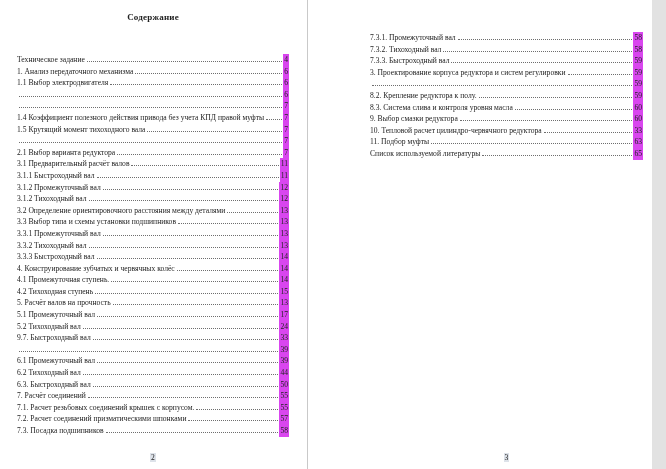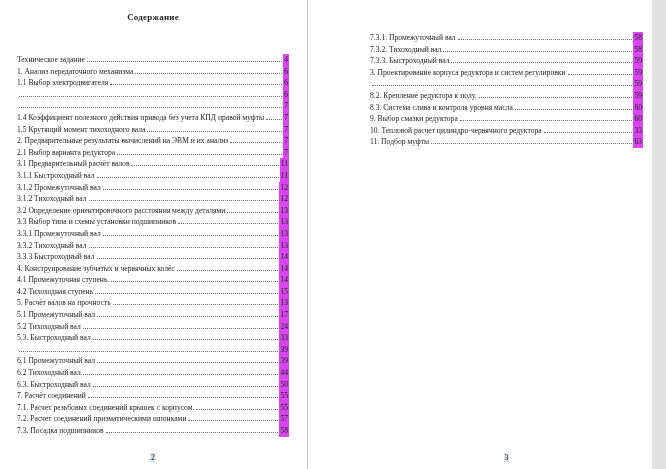--- a/index.html
+++ b/index.html
@@ -88,21 +88,20 @@
     <span class="toc-page">7</span>
   </div>
 
   <div class="toc-row">
     <span class="toc-title-text">1.5 Крутящий момент тихоходного вала</span>
     <span class="leader"></span>
     <span class="toc-page">7</span>
   </div>
 
   <div class="toc-row">
-    <span class="toc-title-text">2. Предварительные результаты вычислений на ЭВМ и их анализ</span>
     <span class="leader"></span>
     <span class="toc-page">7</span>
   </div>
 
   <div class="toc-row">
     <span class="toc-title-text">2.1 Выбор варианта редуктора</span>
     <span class="leader"></span>
     <span class="toc-page">7</span>
   </div>
 
@@ -191,21 +190,21 @@
     <span class="toc-page">17</span>
   </div>
 
   <div class="toc-row">
     <span class="toc-title-text">5.2 Тихоходный вал</span>
     <span class="leader"></span>
     <span class="toc-page">24</span>
   </div>
 
   <div class="toc-row">
-    <span class="toc-title-text">5.3. Быстроходный вал</span>
+    <span class="toc-title-text">9.7. Быстроходный вал</span>
     <span class="leader"></span>
     <span class="toc-page">33</span>
   </div>
 
   <div class="toc-row">
     <span class="leader"></span>
     <span class="toc-page">39</span>
   </div>
 
   <div class="toc-row">
@@ -309,17 +308,22 @@
     <span class="leader"></span>
     <span class="toc-page">33</span>
   </div>
 
   <div class="toc-row">
     <span class="toc-title-text">11. Подбор муфты</span>
     <span class="leader"></span>
     <span class="toc-page">63</span>
   </div>
 
+  <div class="toc-row">
+    <span class="toc-title-text">Список используемой литературы</span>
+    <span class="leader"></span>
+    <span class="toc-page">65</span>
+  </div>
 </div>
   <div class="folio">
     <span class="num">3</span>
   </div>
 </div>
 
 </body></html>

